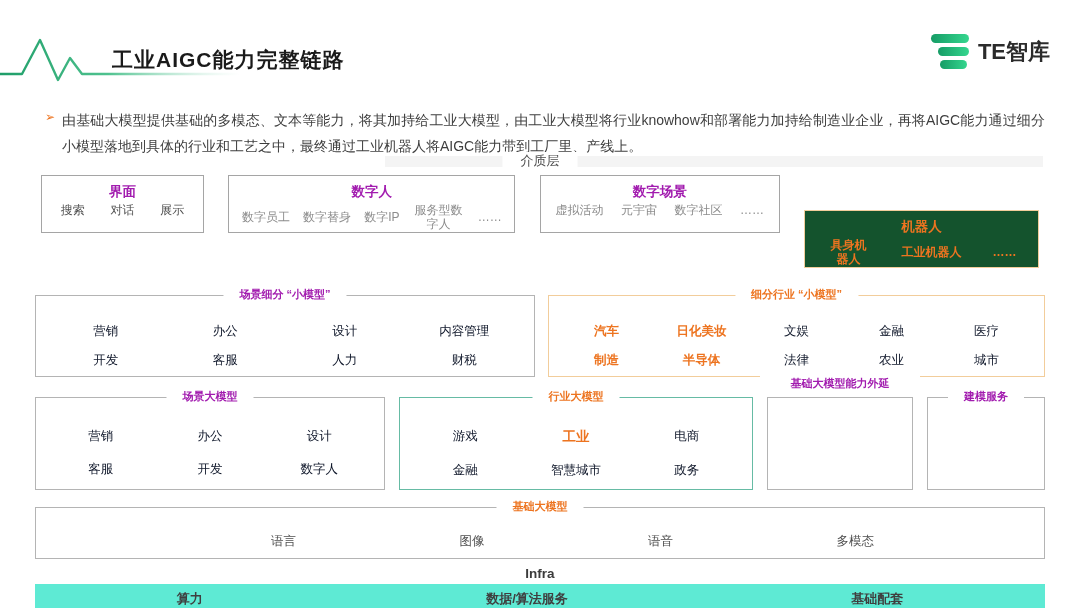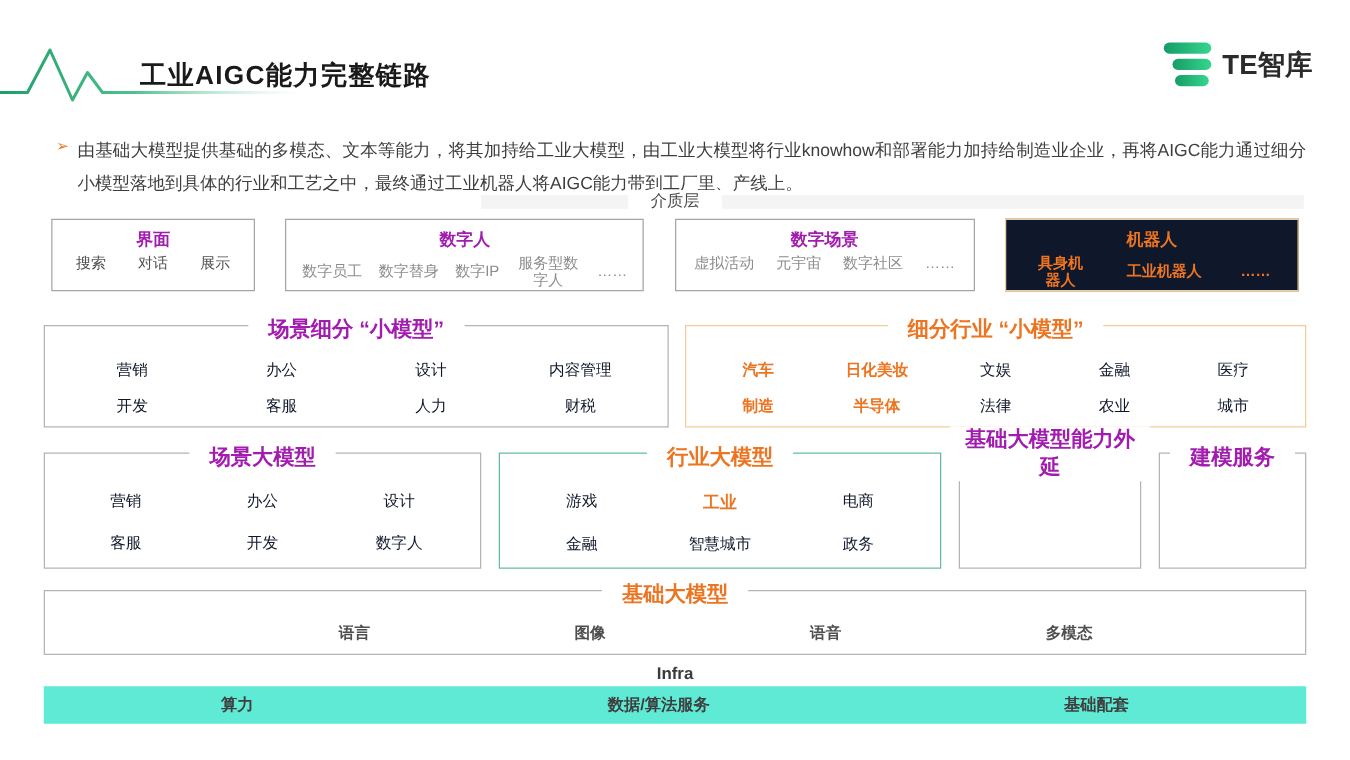--- a/index.html
+++ b/index.html
@@ -27,56 +27,56 @@
   .medium-label{position:absolute;left:50%;transform:translateX(-50%);top:0;background:#fff;
                 padding:0 18px;font-size:13px;color:#4a4a4a;z-index:1;}
   .row{display:flex;justify-content:space-between;}
   .row[data-row="media"]{padding:0 6px;margin-bottom:27px;}
   .row[data-row="small-models"]{margin-bottom:20px;}
   .row[data-row="large-models"]{margin-bottom:17px;}
   .row[data-row="foundation"]{margin-bottom:7px;}
   .box{box-sizing:border-box;background:#fff;}
   .style-gray{border:1px solid #a5a5a5;}
   .style-gray-light{border:1px solid #b4b4b4;}
-  .style-orange{border:1px solid #f2cd9b;background:#0f172a;}
+  .style-orange{border:1px solid #f2cd9b;background:#14532d;margin-top:35px;}
   .style-orange-line{border:1px solid #f2cd9b;}
   .style-teal{border:1px solid #66bba4;}
   
   .row[data-row="media"] .box{height:58px;}
   .title-inside .box-title{text-align:center;font-weight:700;font-size:13.5px;margin-top:7px;}
   .title-inside .items{display:flex;justify-content:space-around;align-items:center;margin-top:3px;
                        font-size:12px;padding:0 6px;}
   .title-inside .item{text-align:center;line-height:1.15;}
   .box-interface{width:163px;}
   .box-digital-human{width:287px;}
   .box-digital-human .item{max-width:52px;}
   .box-digital-scene{width:240px;}
   .box-robot{width:235px;}
   .box-robot .item:first-child{max-width:44px;}
   
   .title-border{position:relative;}
   .title-border .box-title{position:absolute;top:-9px;left:50%;transform:translateX(-50%);
-        background:#fff;padding:0 16px;font-weight:700;font-size:17px;white-space:nowrap;}
+        background:#fff;padding:0 16px;font-weight:700;font-size:11px;white-space:nowrap;}
   .title-border .items{display:grid;row-gap:12px;padding:27px 10px 12px;text-align:center;font-size:12.5px;}
   .cols-3{grid-template-columns:repeat(3,1fr);}
   .cols-4{grid-template-columns:repeat(4,1fr);}
   .cols-5{grid-template-columns:repeat(5,1fr);}
   .row[data-row="small-models"] .box{height:82px;}
   .box-scene-small{width:500px;}
   .box-industry-small{width:497px;}
   .row[data-row="large-models"] .box{height:93px;}
   .box-scene-large{width:350px;}
   .box-scene-large .items,.box-industry-large .items{padding-top:30px;row-gap:16px;}
   .box-industry-large{width:354px;}
   .box-foundation-ext{width:146px;}
   .box-foundation-ext .box-title{white-space:normal;width:152px;top:-22px;line-height:1.3;text-align:center;padding:0 4px;}
   .box-modeling{width:118px;}
   .row[data-row="foundation"] .box{height:52px;width:100%;}
   .box-foundation-model .items{display:flex;justify-content:space-between;padding:25px 170px 8px 235px;}
-  .row[data-row="foundation"] .item{font-weight:700;}
+  .row[data-row="foundation"] .item{font-weight:400;}
   
   .box-title.tone-dark{color:#a21caf;}
   .box-title.tone-orange{color:#ed7420;}
   .item.tone-dark{color:#4f4f4f;}
   .item.tone-mid{color:#8c8c8c;}
   .item.tone-light{color:#0f172a;}
   .item.tone-orange{color:#ed7420;font-weight:700;}
   .item.tone-orange-bold{color:#ed7420;font-weight:700;font-size:13.5px;}
   
   .infra-label{text-align:center;font-size:13.5px;font-weight:700;color:#3b3b3b;margin:0 0 3px 0;}

